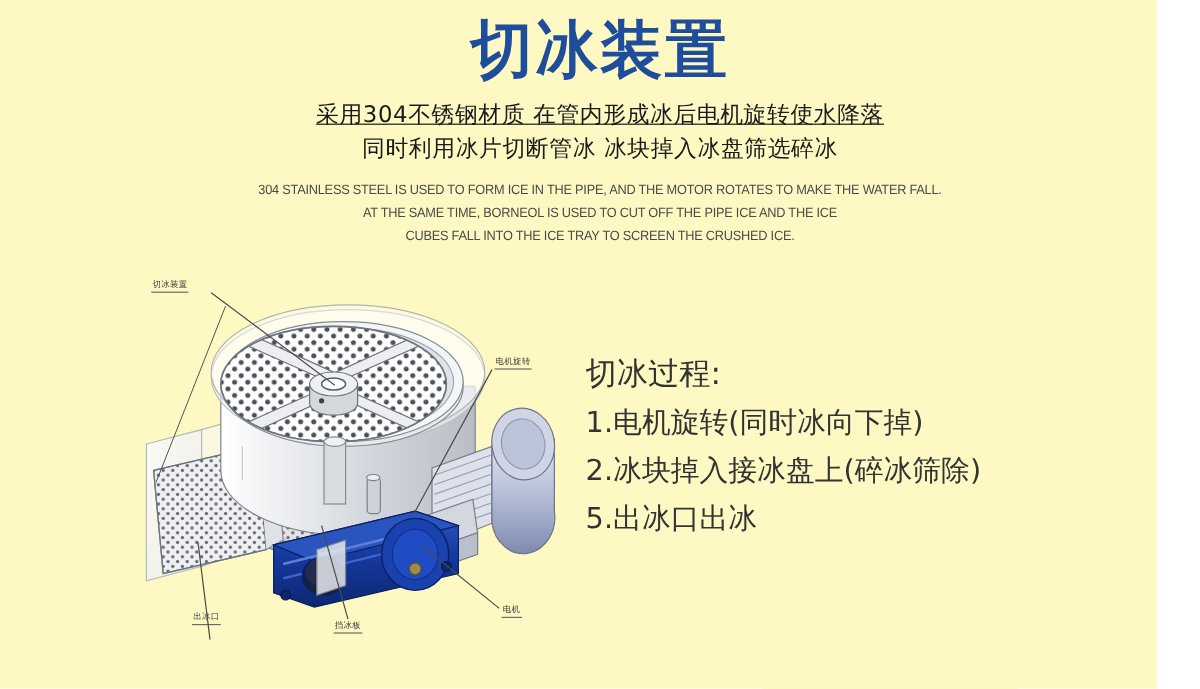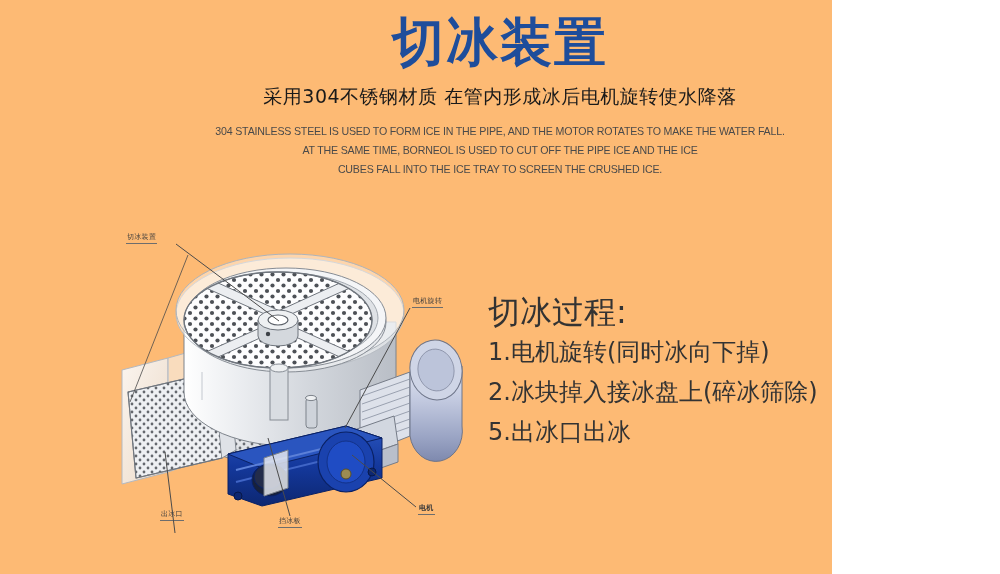--- a/index.html
+++ b/index.html
@@ -5,23 +5,23 @@
   html, body {
     margin: 0;
     padding: 0;
     background: #ffffff;
   }
   body {
     font-family: "Liberation Sans", "DejaVu Sans", sans-serif;
   }
   #page {
     position: relative;
-    width: 832px;
+    width: 964px;
     height: 574px;
-    background: #fdba74;
+    background: #fef9c3;
     overflow: hidden;
   }
 
   
   .header {
     position: absolute;
     left: 0;
     top: 0;
     width: 1000px;
     text-align: center;
@@ -38,21 +38,21 @@
   }
   .sub-cn {
     margin: 0 auto;
     width: 700px;
     font-size: 19px;
     line-height: 28px;
     color: #1a1a1a;
     letter-spacing: 0.5px;
     font-family: "DejaVu Sans", "Liberation Sans", sans-serif;
   }
-  .sub-cn .l1 { padding-top: 10px; }
+  .sub-cn .l1 { padding-top: 10px; text-decoration: underline; }
   .sub-en {
     margin: 0 auto;
     width: 760px;
     padding-top: 12px;
     font-size: 11.2px;
     line-height: 19px;
     color: #4a4a4a;
     letter-spacing: -0.2px;
     transform: scaleX(0.95);
   }
@@ -60,21 +60,21 @@
   
   .process {
     position: absolute;
     left: 488px;
     top: 292px;
     width: 470px;
     color: #333333;
     font-family: "DejaVu Sans", "Liberation Sans", sans-serif;
   }
   .process-title {
-    font-size: 32px;
+    font-size: 26px;
     line-height: 40px;
     color: #333333;
   }
   .process-item {
     font-size: 24px;
     line-height: 40px;
     color: #333333;
     white-space: nowrap;
   }
 
@@ -96,38 +96,39 @@
     border-bottom: 1px solid #6d6d6d;
     padding: 0 1px 1px 1px;
     white-space: nowrap;
     font-family: "DejaVu Sans", "Liberation Sans", sans-serif;
     letter-spacing: 0.3px;
   }
   .c-cut    { left: 126px; top: 233px; }
   .c-recv   { left: 412px; top: 297px; }
   .c-outlet { left: 160px; top: 510px; }
   .c-baffle { left: 278px; top: 517px; font-family: Liberation Serif, serif; }
-  .c-motor  { left: 418px; top: 504px; font-weight: bold; }
+  .c-motor  { left: 418px; top: 504px; }
 
   .leaders {
     position: absolute;
     left: 0; top: 0;
     width: 1000px; height: 574px;
     pointer-events: none;
   }
 </style>
 </head>
 <body>
 
 <div id="page">
 
   <div class="header">
     <h1 class="main-title">切冰装置</h1>
     <div class="sub-cn">
       <div class="l1">采用304不锈钢材质 在管内形成冰后电机旋转使水降落</div>
+      <div>同时利用冰片切断管冰 冰块掉入冰盘筛选碎冰</div>
     </div>
     <div class="sub-en">
       <div>304 STAINLESS STEEL IS USED TO FORM ICE IN THE PIPE, AND THE MOTOR ROTATES TO MAKE THE WATER FALL.</div>
       <div>AT THE SAME TIME, BORNEOL IS USED TO CUT OFF THE PIPE ICE AND THE ICE</div>
       <div>CUBES FALL INTO THE ICE TRAY TO SCREEN THE CRUSHED ICE.</div>
     </div>
   </div>
 
   <div class="process">
     <div class="process-title">切冰过程:</div>

